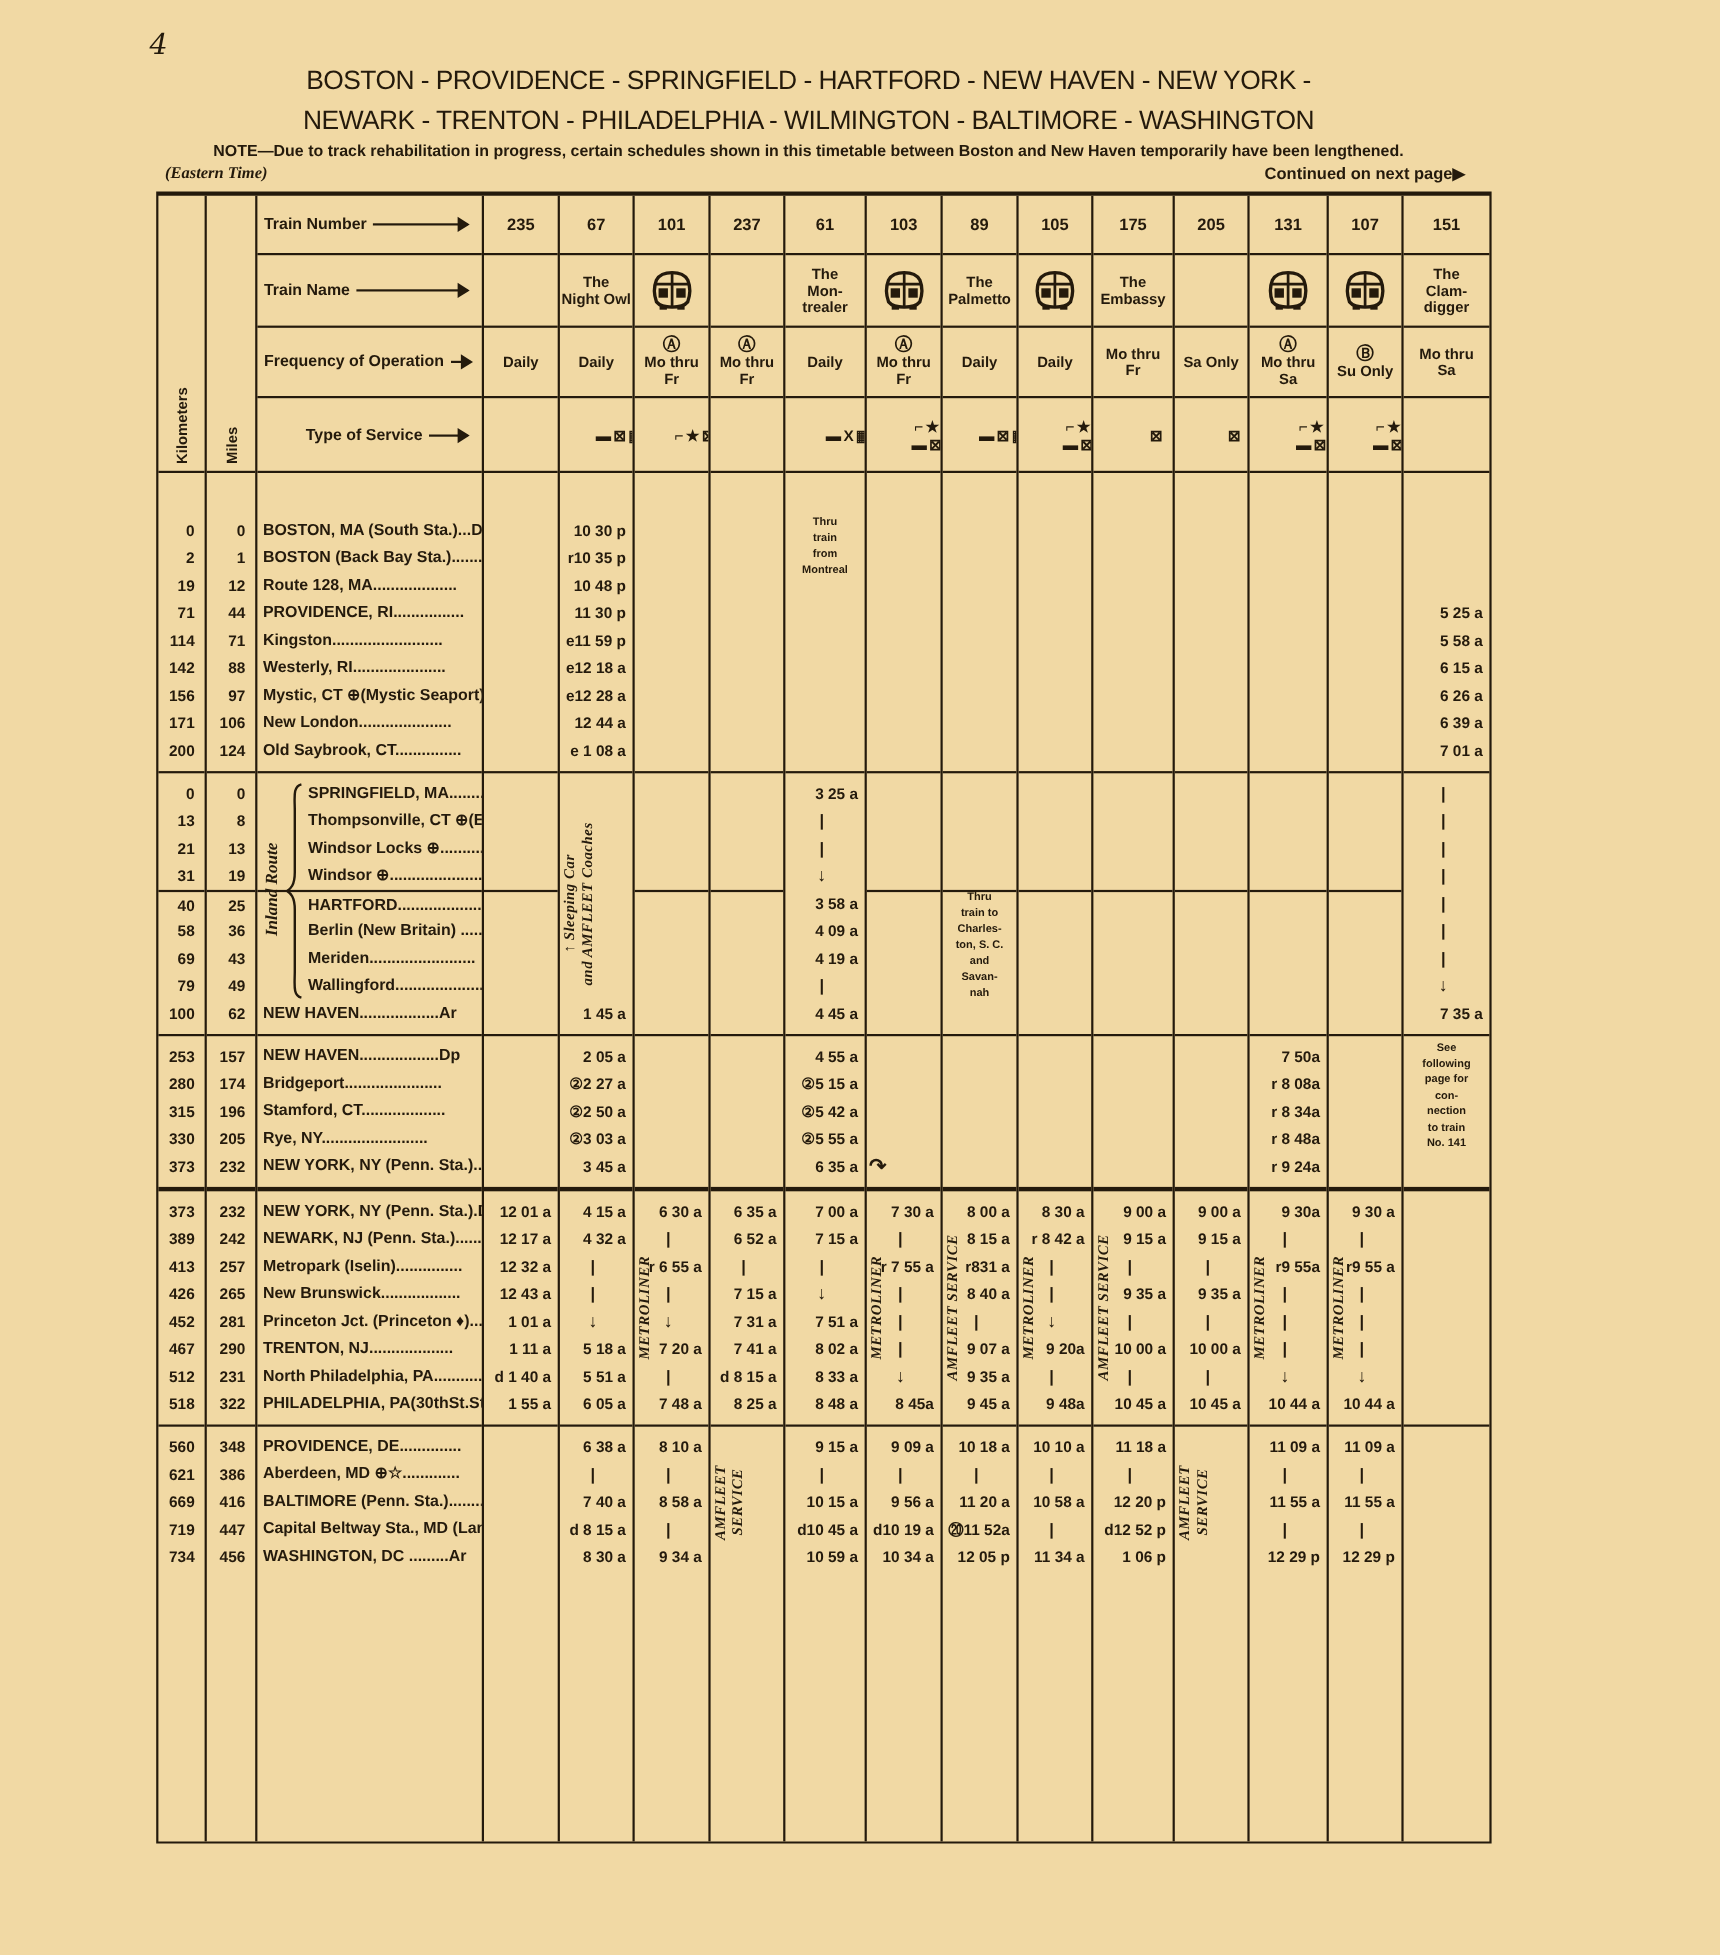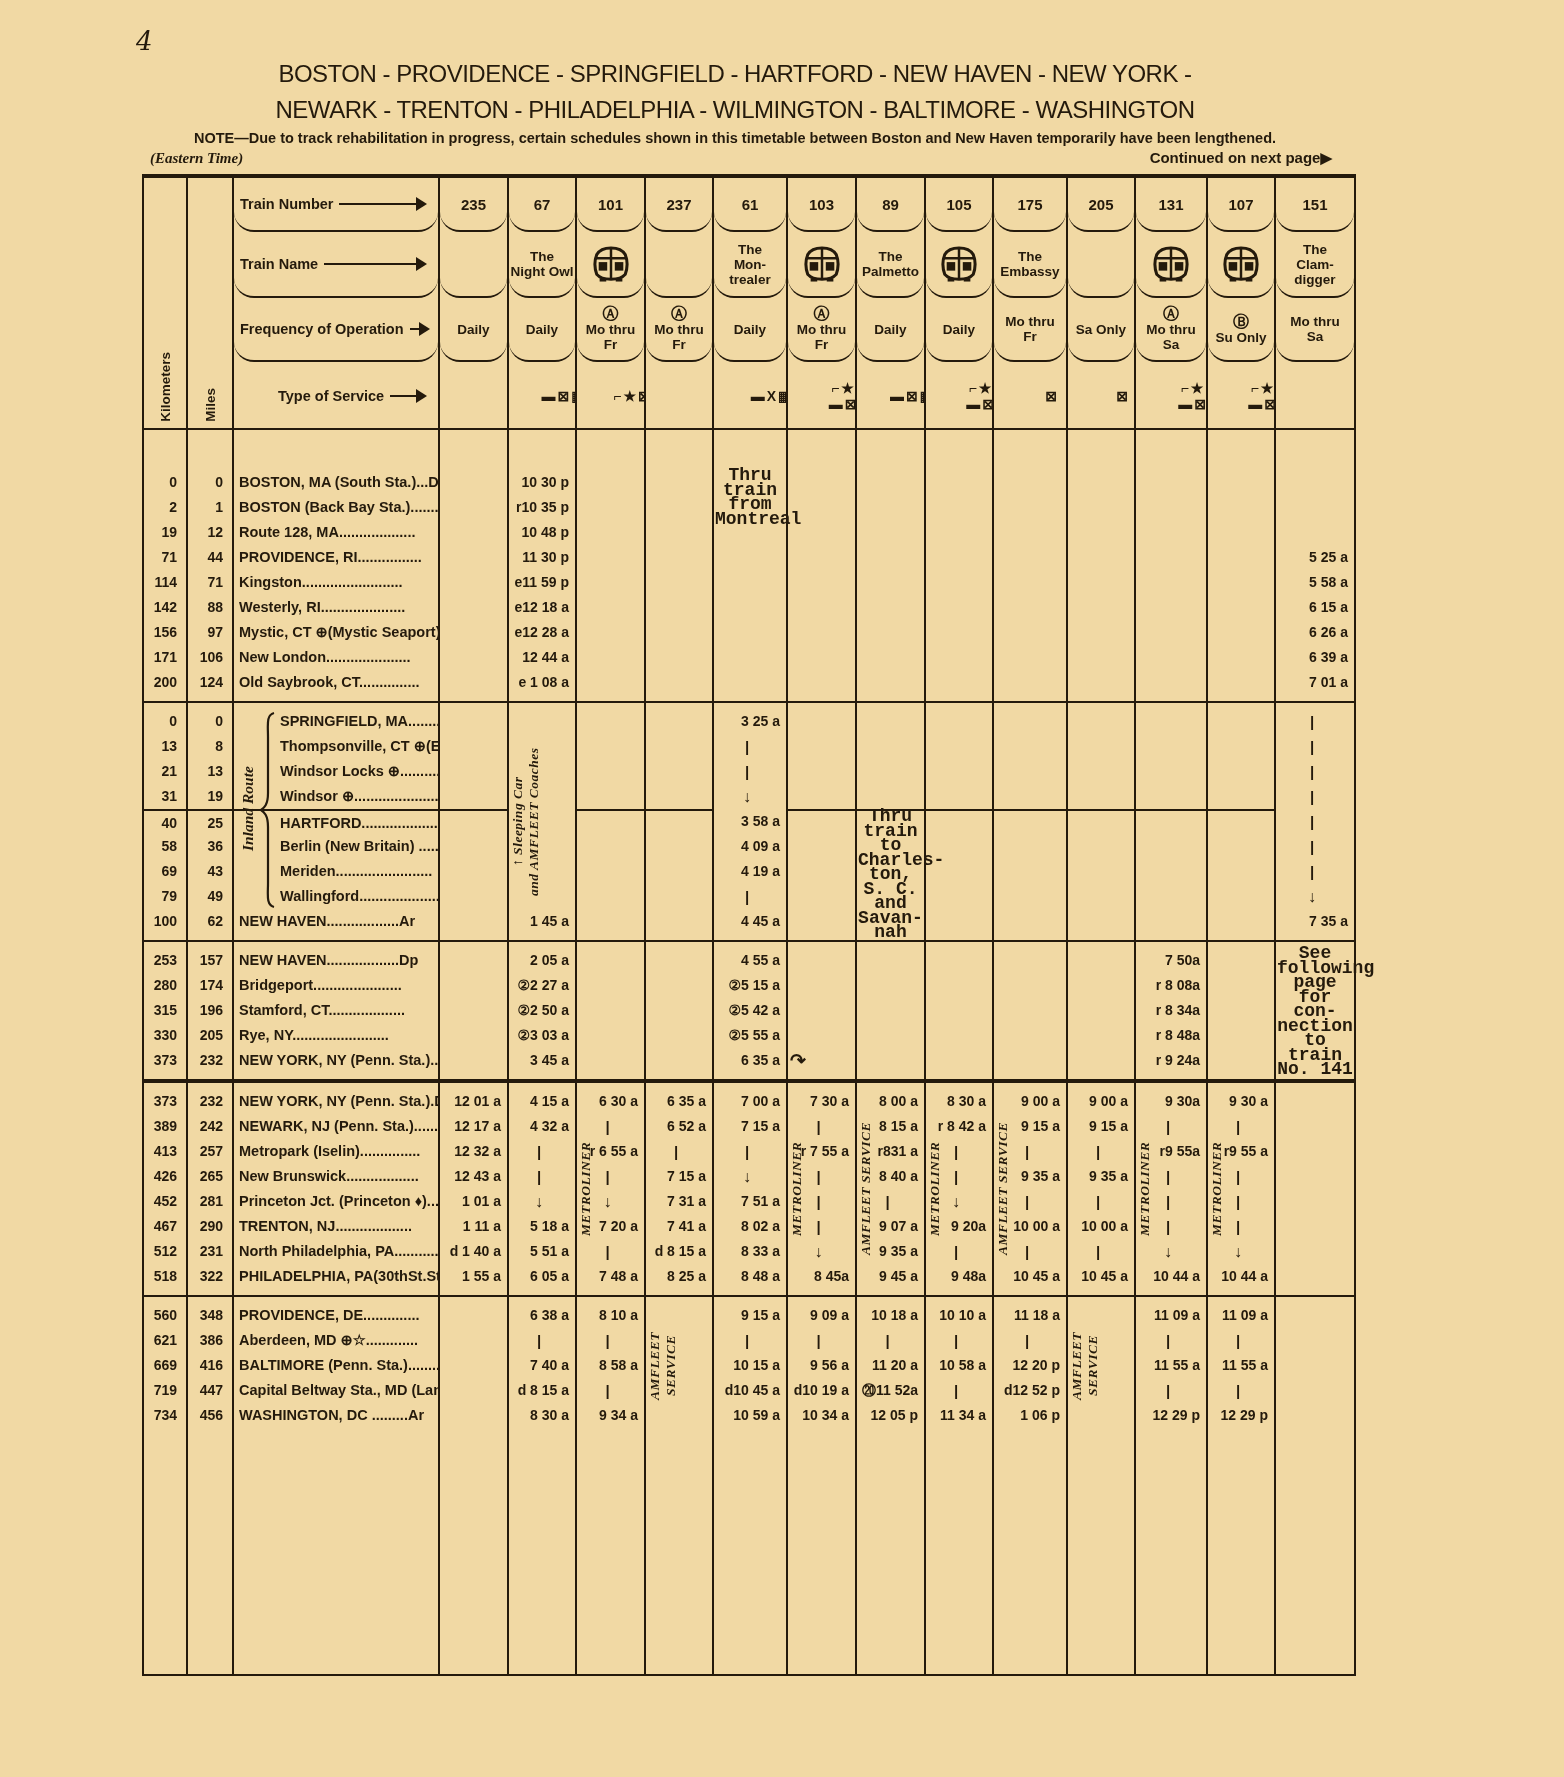--- a/index.html
+++ b/index.html
@@ -22,21 +22,21 @@
 
   .timetable{
     position:absolute;left:142px;top:174px;
     display:flex;align-items:stretch;
     border:2px solid var(--ink);border-top-width:4px;
   }
   .col{flex:0 0 auto;border-right:2px solid var(--ink);display:flex;flex-direction:column;position:relative;}
   .col:last-child{border-right:none;}
   .col-hdr{height:252px;position:relative;border-bottom:2px solid var(--ink);box-sizing:border-box;}
   .num-hdr{display:flex;align-items:flex-end;justify-content:center;padding-bottom:6px;}
-  .hdr-row{box-sizing:border-box;display:flex;align-items:center;justify-content:center;overflow:hidden;border-radius:20px;}
+  .hdr-row{box-sizing:border-box;display:flex;align-items:center;justify-content:center;overflow:hidden;}
   .hdr-row.h1{height:54px;border-bottom:2px solid var(--ink);}
   .hdr-row.h2{height:66px;border-bottom:2px solid var(--ink);}
   .hdr-row.h3{height:64px;border-bottom:2px solid var(--ink);}
   .hdr-row.h4{height:68px;padding-left:44px;}
   .station-hdr-row{justify-content:flex-start;padding:0 3px 0 6px;font-weight:bold;font-size:14.5px;white-space:nowrap;}
   .arrow-line{flex:1;height:2px;background:var(--ink);margin:0 10px 0 6px;position:relative;min-width:18px;}
   .arrow-line::after{content:'';position:absolute;right:-2px;top:-6px;border-left:11px solid var(--ink);border-top:7px solid transparent;border-bottom:7px solid transparent;}
   .train-number{font-size:15px;font-weight:bold;}
   .stack{display:flex;flex-direction:column;align-items:center;justify-content:center;font-weight:bold;font-size:13.5px;line-height:15px;text-align:center;}
   .freq-mark{font-size:16px;line-height:16px;}
@@ -52,21 +52,21 @@
   .darr{text-align:center;font-size:16px;}
   .squig{text-align:left;padding-left:2px;font-size:19px;}
   .kmv,.miv{text-align:right;padding-right:9px;}
   .stn{text-align:left;padding-left:5px;font-size:14.5px;overflow:hidden;}
   .stn.inland{padding-left:46px;}
   .divider-top{border-top:2px solid var(--ink);}
   .vert-label{writing-mode:vertical-rl;transform:rotate(180deg);font-weight:bold;text-align:center;}
   .vlabel{position:absolute;top:6px;bottom:6px;left:1px;display:flex;z-index:2;}
   .vlabel .vert-label{font-family:"Liberation Serif",serif;font-style:italic;font-size:13.5px;letter-spacing:0.5px;height:100%;}
   .num-hdr .vert-label{font-size:13.5px;}
-  .note{position:absolute;left:1px;right:1px;text-align:center;font-weight:bold;font-size:18px;line-height:14.5px;white-space:pre-line;z-index:2;font-family:Liberation Mono, monospace;}
+  .note{position:absolute;left:1px;right:1px;text-align:center;font-weight:bold;font-size:10px;line-height:14.5px;white-space:pre-line;z-index:2;}
   .inland-label{position:absolute;left:5px;top:10px;bottom:36px;display:flex;z-index:2;}
   .inland-label .vert-label{font-family:"Liberation Serif",serif;font-style:italic;font-size:15.5px;height:100%;}
   .brace{position:absolute;left:26px;top:8px;z-index:2;}
   .train-icon-svg{display:block;margin:0 auto;}
 </style>
 </head>
 <body>
 
 <div class="page-num">4</div>
 <div class="title">

